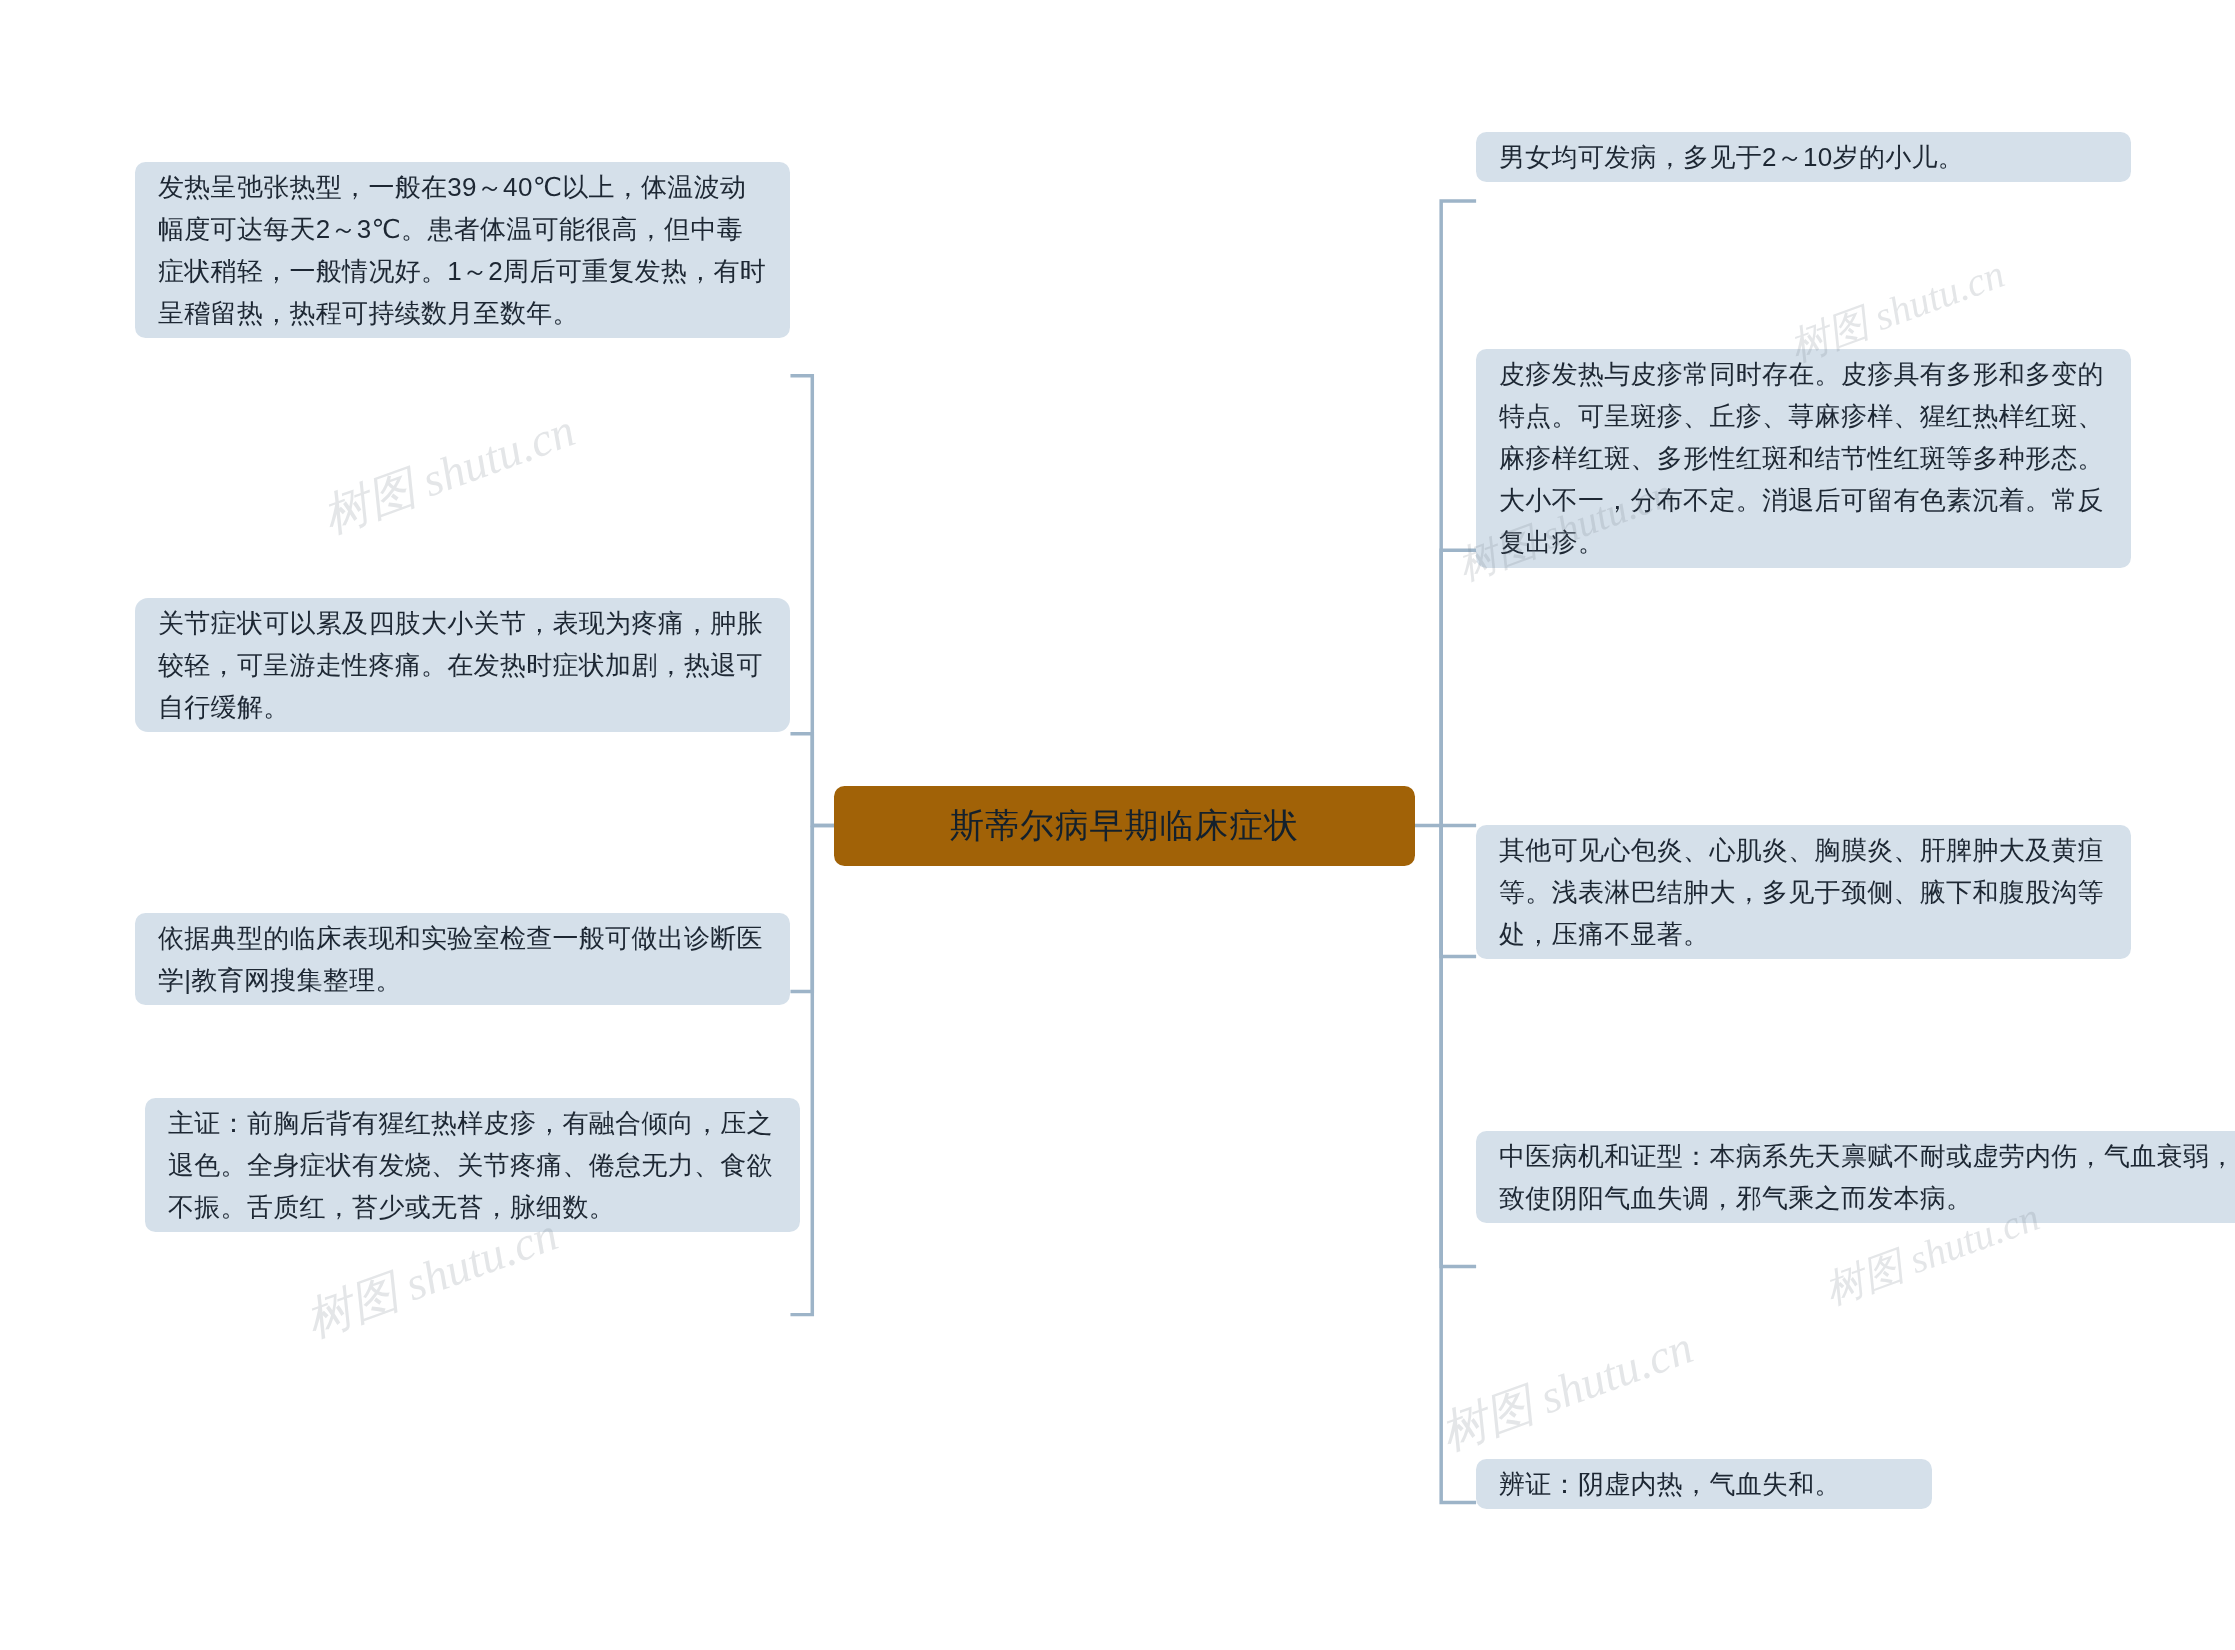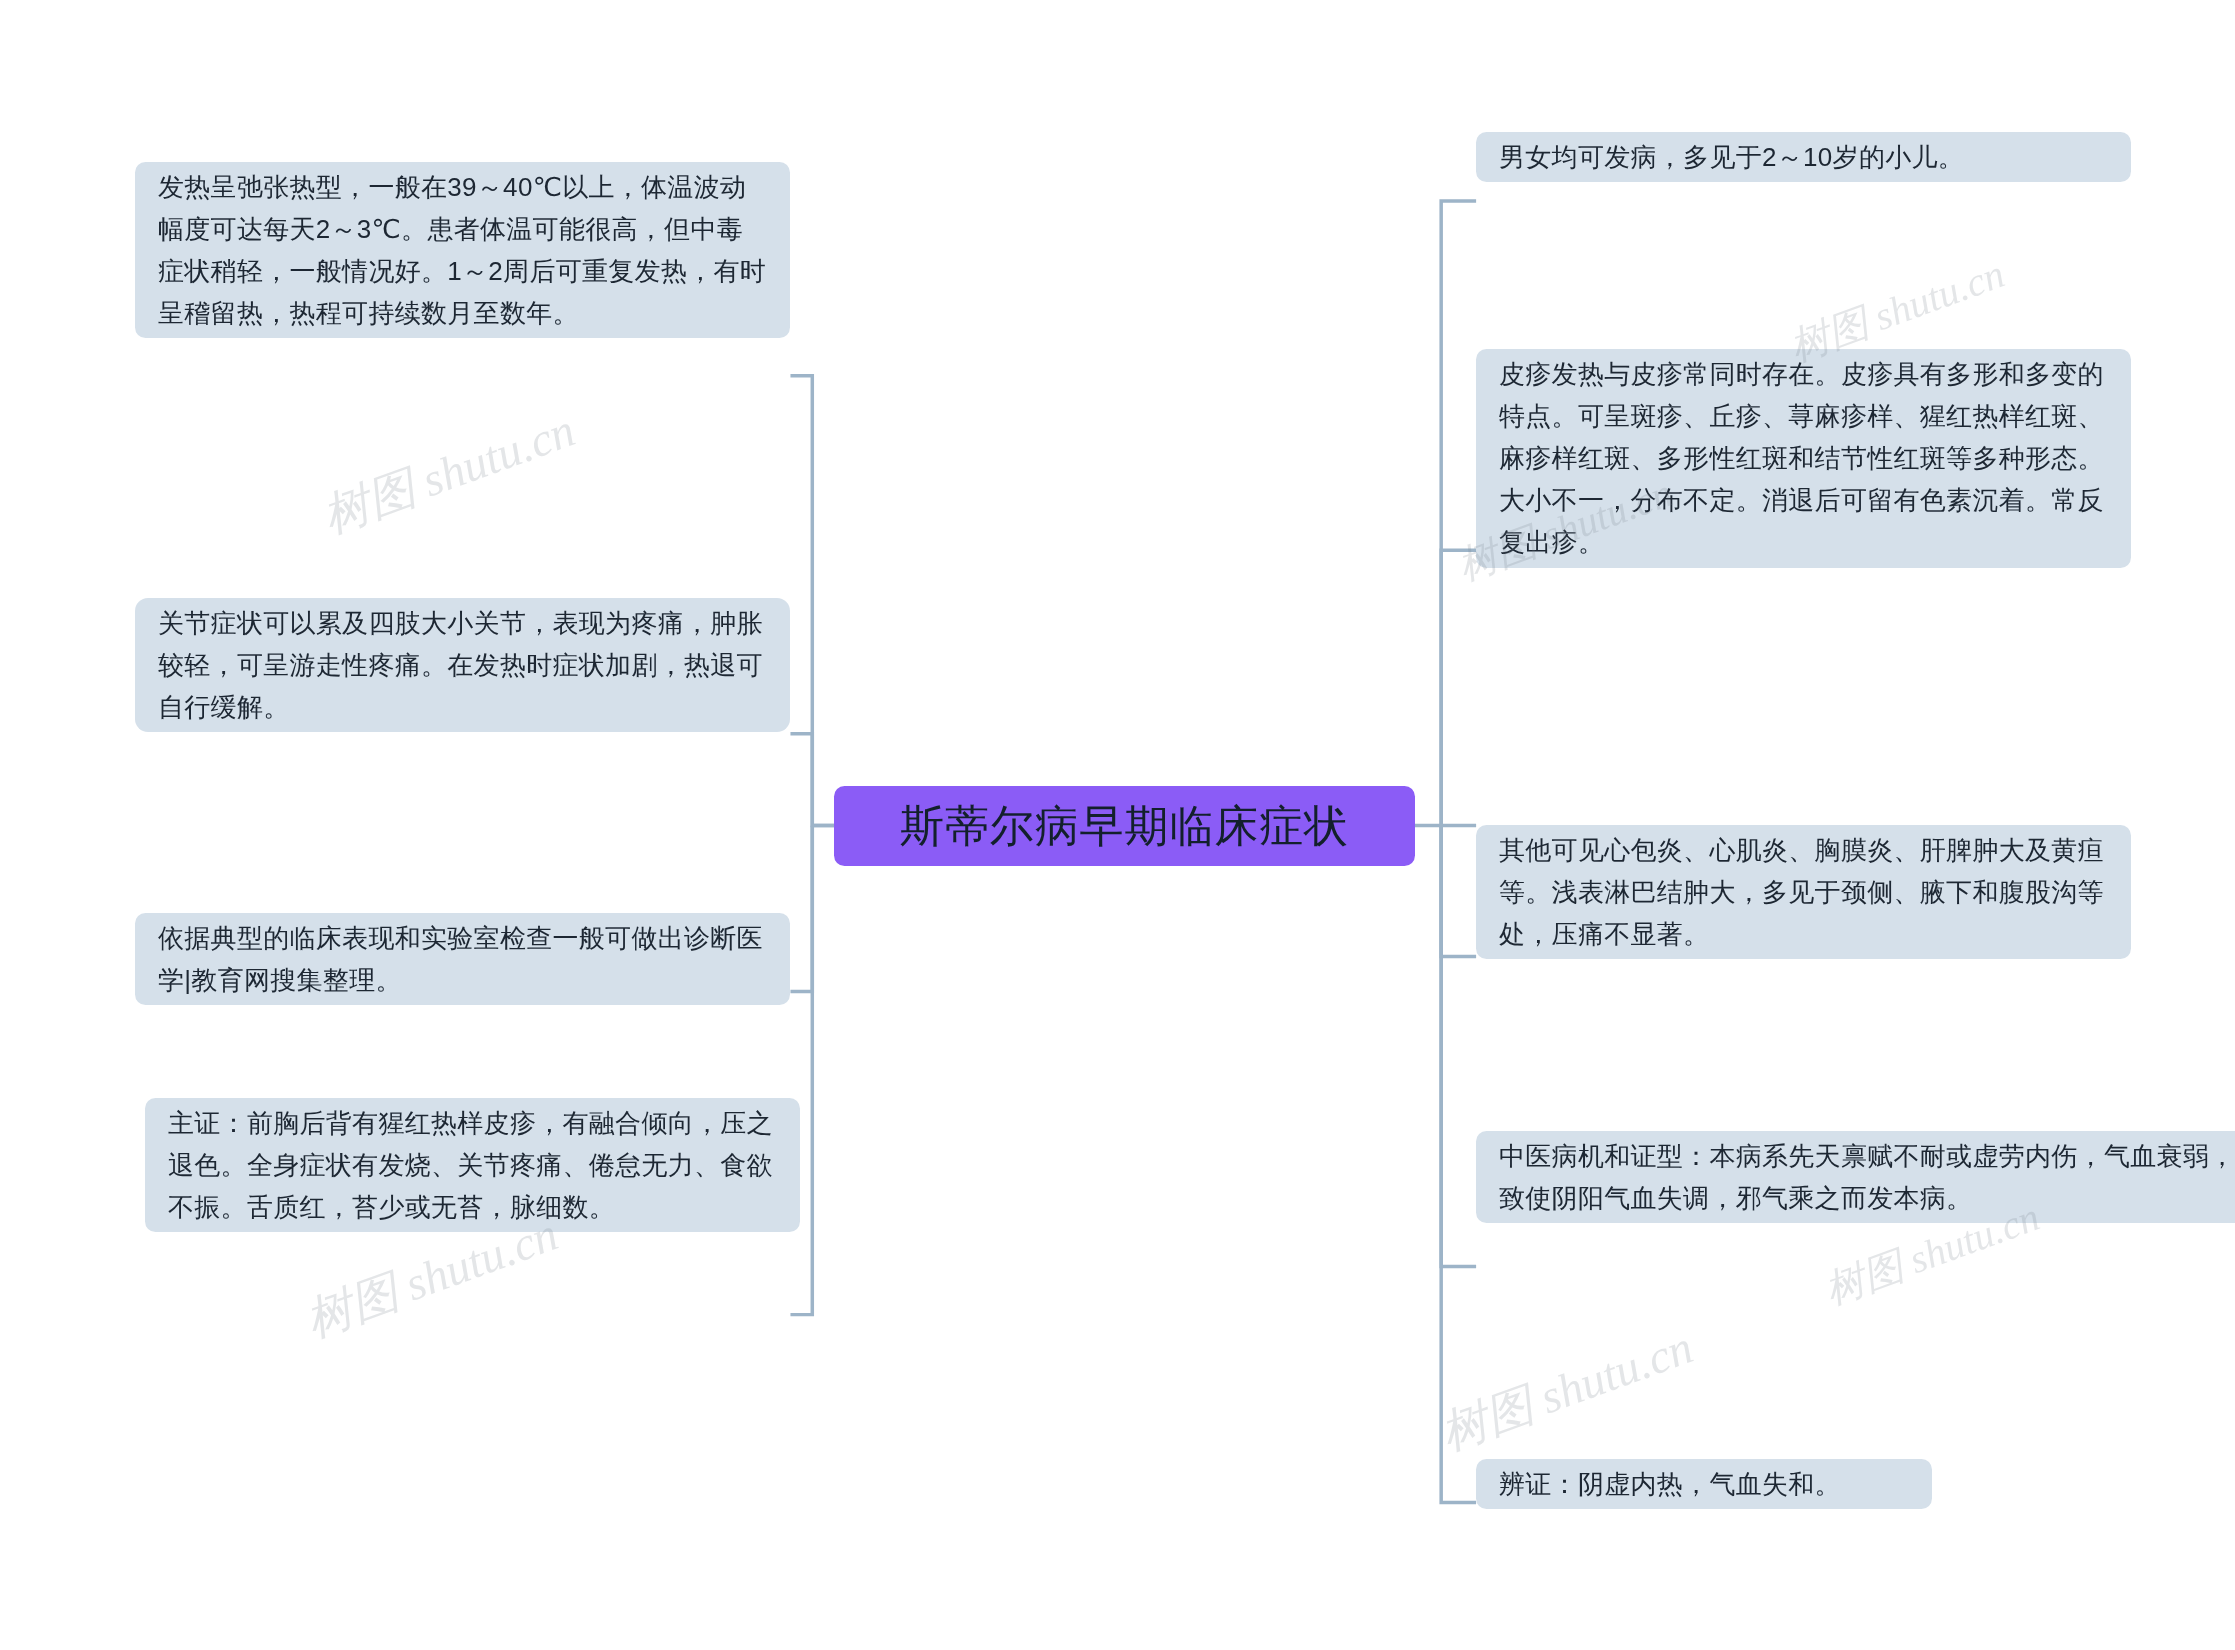--- a/index.html
+++ b/index.html
@@ -41,24 +41,24 @@
     line-height: 1.62;
     letter-spacing: 0.3px;
     padding: 4px 23px;
     text-align: left;
     white-space: pre-wrap;
   }
 
   .root {
     position: absolute;
     box-sizing: border-box;
-    background: #8b5cf6;
+    background: #a16207;
     border-radius: 10.5px;
     color: #13202c;
-    font-size: 44px;
+    font-size: 34px;
     line-height: 1.4;
     display: flex;
     align-items: center;
     justify-content: center;
     padding: 15.7px 21px;
     letter-spacing: 0.9px;
   }
 
   
   .wm {

